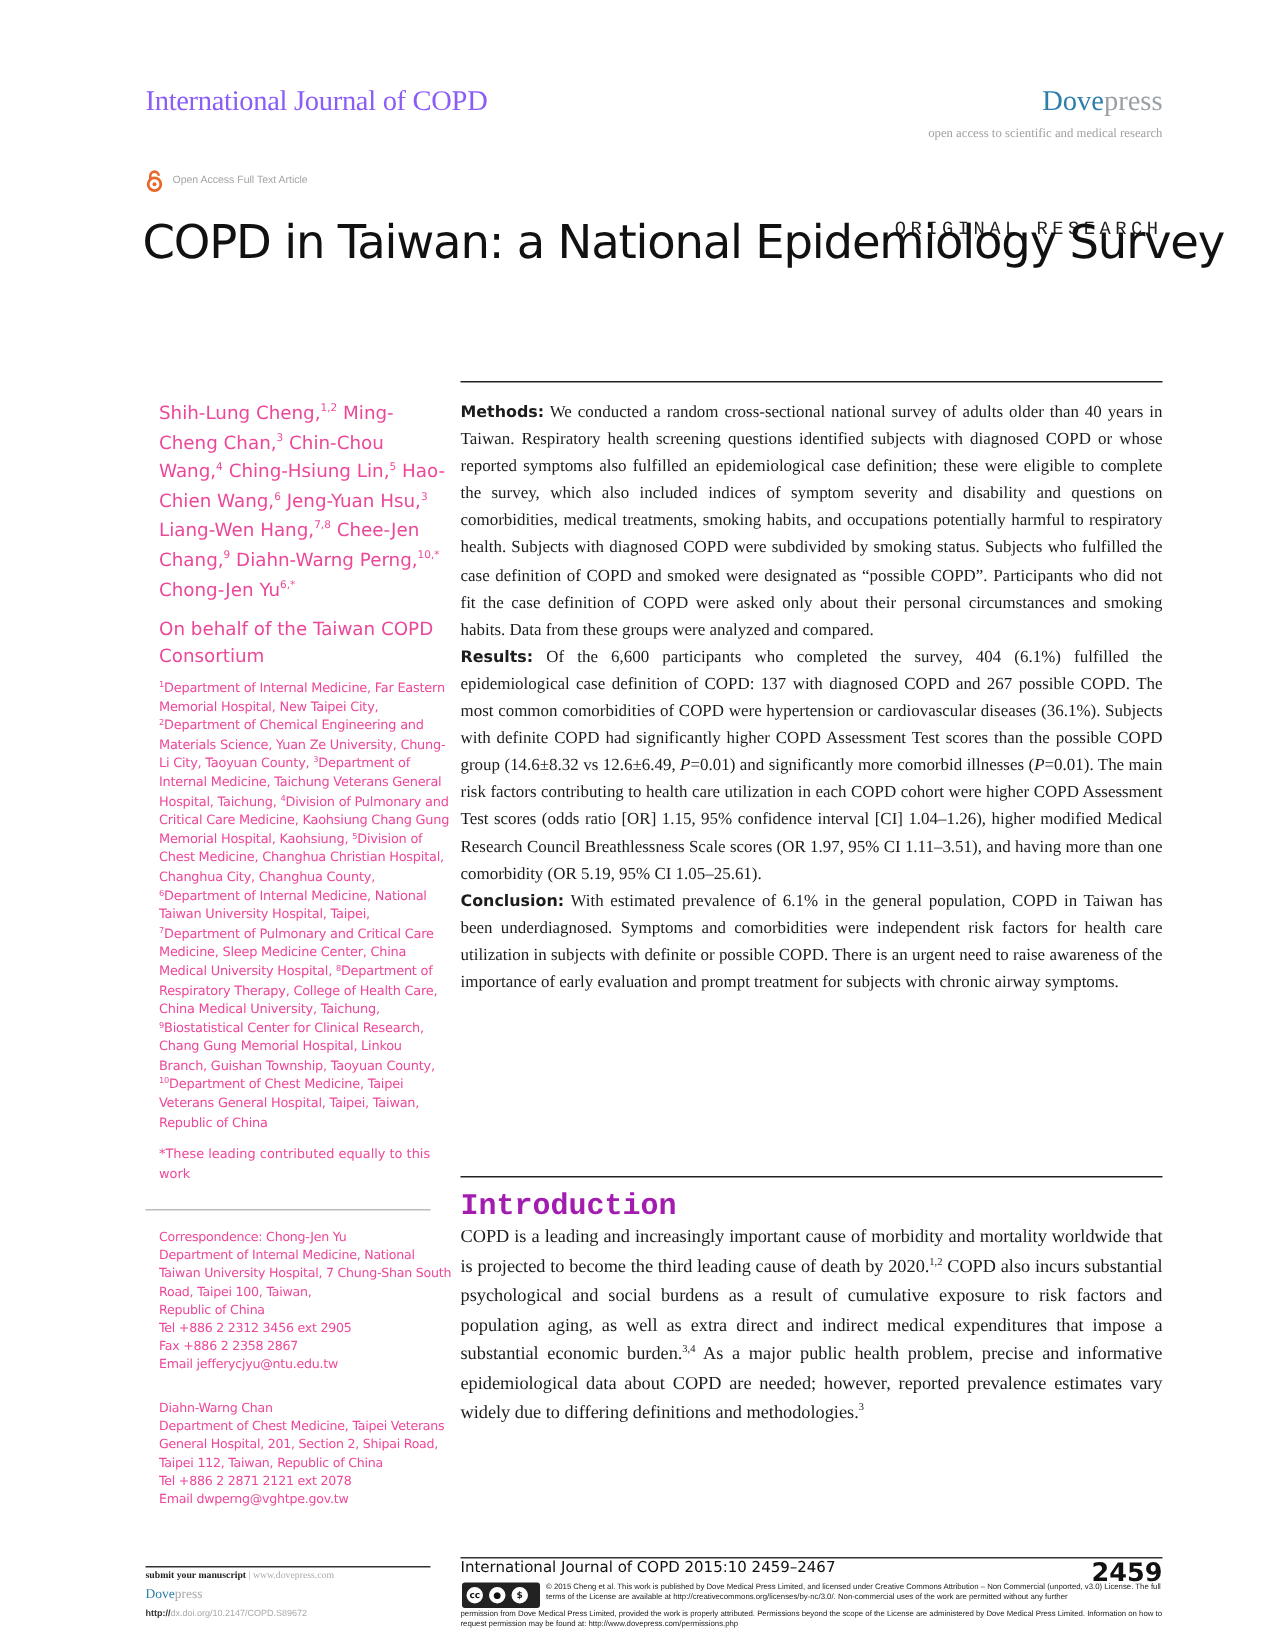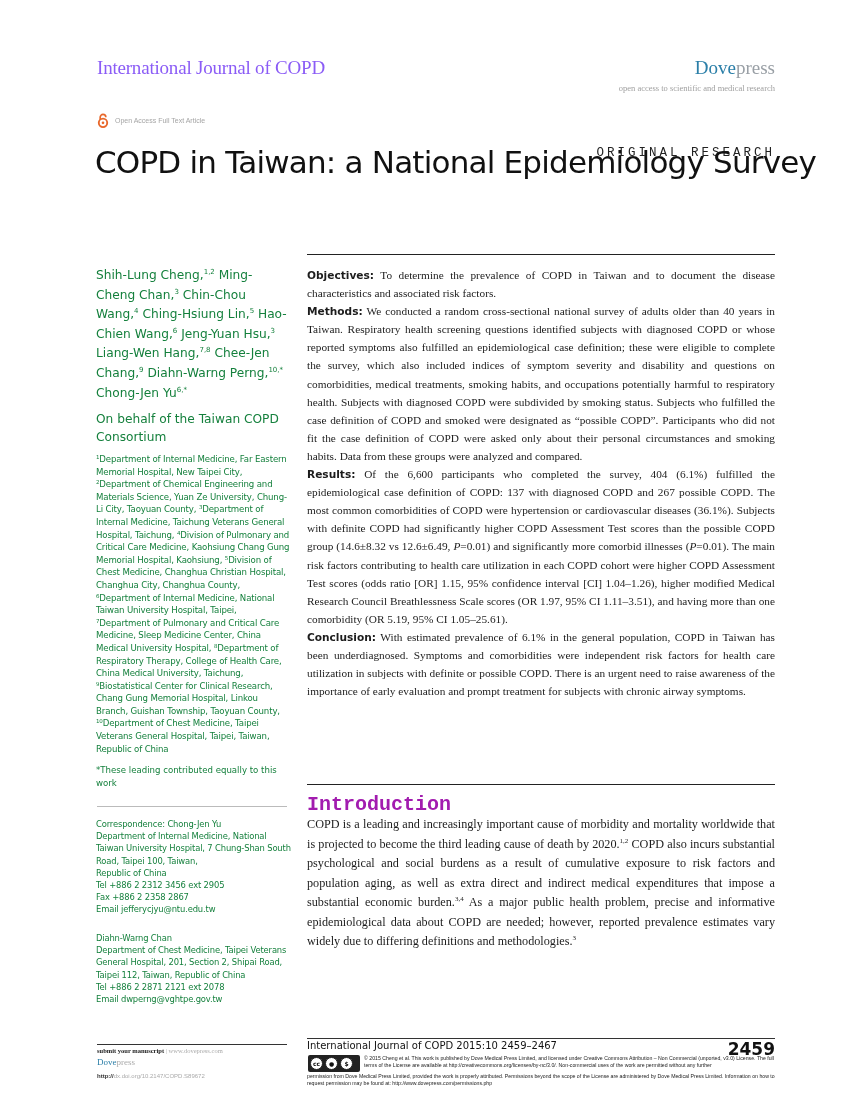--- a/index.html
+++ b/index.html
@@ -9,21 +9,21 @@
   .brand { right: 75px; top: 57px; font-family: "Liberation Serif", serif; font-size: 19px; }
   .brand .dove { color: #2b7fa8; }
   .brand .press { color: #9aa0a6; }
   .tagline { right: 75px; top: 83px; font-family: "Liberation Serif", serif; font-size: 8.5px; color: #a0a0a0; }
   .oa-row { left: 97px; top: 113px; display: flex; align-items: center; gap: 6px; }
   .oa-icon { width: 12px; height: 15px; }
   .oa-text { font-family: "Liberation Sans", sans-serif; font-size: 7px; color: #a5a5a5; }
   .category { right: 75px; top: 114px; font-family: Liberation Mono, monospace; font-size: 12.5px; letter-spacing: 3px; color: #222; margin-top: 32px; }
   .article-title { left: 95px; top: 144px; font-family: "DejaVu Sans", sans-serif; font-size: 31px; color: #111; letter-spacing: -0.8px; font-weight: normal; }
 
-  .left-col { left: 96px; width: 195px; font-family: "DejaVu Sans", sans-serif; color: #15803d; }
+  .left-col { left: 106px; width: 195px; font-family: "DejaVu Sans", sans-serif; color: #ec4899; }
   .authors { top: 266px; font-size: 12.2px; line-height: 19.6px; }
   .authors sup { font-size: 7px; vertical-align: 5px; line-height: 0; }
   .consortium { top: 410px; font-size: 12.2px; line-height: 18px; }
   .affil { top: 453px; font-size: 8.6px; line-height: 12.6px; letter-spacing: -0.15px; }
   .affil sup { font-size: 5.5px; vertical-align: 3px; line-height: 0; }
   .equal { top: 764px; font-size: 8.6px; line-height: 13px; }
   .corr { top: 818px; font-size: 8.4px; line-height: 12.2px; letter-spacing: -0.15px; }
   .corr2 { top: 932px; font-size: 8.4px; line-height: 12.2px; letter-spacing: -0.15px; }
   .left-rule { left: 97px; width: 190px; top: 806px; border-top: 0.8px solid #bbb; }
 
@@ -97,21 +97,20 @@
 </div>
 <div class="abs left-col corr2">
   <div>Diahn-Warng Chan</div>
   <div>Department of Chest Medicine, Taipei Veterans General Hospital, 201, Section 2, Shipai Road, Taipei 112, Taiwan, Republic of China</div>
   <div>Tel +886 2 2871 2121 ext 2078</div>
   <div>Email dwperng@vghtpe.gov.tw</div>
 </div>
 
 <div class="abs top-rule"></div>
 <div class="abs right-col abstract">
-  <p><span class="label">Objectives:</span><span> To determine the prevalence of COPD in Taiwan and to document the disease characteristics and associated risk factors.</span></p>
   <p><span class="label">Methods:</span><span> We conducted a random cross-sectional national survey of adults older than 40 years in Taiwan. Respiratory health screening questions identified subjects with diagnosed COPD or whose reported symptoms also fulfilled an epidemiological case definition; these were eligible to complete the survey, which also included indices of symptom severity and disability and questions on comorbidities, medical treatments, smoking habits, and occupations potentially harmful to respiratory health. Subjects with diagnosed COPD were subdivided by smoking status. Subjects who fulfilled the case definition of COPD and smoked were designated as “possible COPD”. Participants who did not fit the case definition of COPD were asked only about their personal circumstances and smoking habits. Data from these groups were analyzed and compared.</span></p>
   <p><span class="label">Results:</span><span> Of the 6,600 participants who completed the survey, 404 (6.1%) fulfilled the epidemiological case definition of COPD: 137 with diagnosed COPD and 267 possible COPD. The most common comorbidities of COPD were hypertension or cardiovascular diseases (36.1%). Subjects with definite COPD had significantly higher COPD Assessment Test scores than the possible COPD group (14.6±8.32 vs 12.6±6.49, </span><i>P</i><span>=0.01) and significantly more comorbid illnesses (</span><i>P</i><span>=0.01). The main risk factors contributing to health care utilization in each COPD cohort were higher COPD Assessment Test scores (odds ratio [OR] 1.15, 95% confidence interval [CI] 1.04–1.26), higher modified Medical Research Council Breathlessness Scale scores (OR 1.97, 95% CI 1.11–3.51), and having more than one comorbidity (OR 5.19, 95% CI 1.05–25.61).</span></p>
   <p><span class="label">Conclusion:</span><span> With estimated prevalence of 6.1% in the general population, COPD in Taiwan has been underdiagnosed. Symptoms and comorbidities were independent risk factors for health care utilization in subjects with definite or possible COPD. There is an urgent need to raise awareness of the importance of early evaluation and prompt treatment for subjects with chronic airway symptoms.</span></p>
 </div>
 
 <div class="abs mid-rule"></div>
 <h2 class="abs intro-heading" style="margin:0">Introduction</h2>
 <div class="abs right-col intro">
   <p><span>COPD is a leading and increasingly important cause of morbidity and mortality worldwide that is projected to become the third leading cause of death by 2020.</span><sup>1,2</sup><span> COPD also incurs substantial psychological and social burdens as a result of cumulative exposure to risk factors and population aging, as well as extra direct and indirect medical expenditures that impose a substantial economic burden.</span><sup>3,4</sup><span> As a major public health problem, precise and informative epidemiological data about COPD are needed; however, reported prevalence estimates vary widely due to differing definitions and methodologies.</span><sup>3</sup></p>
 </div>

